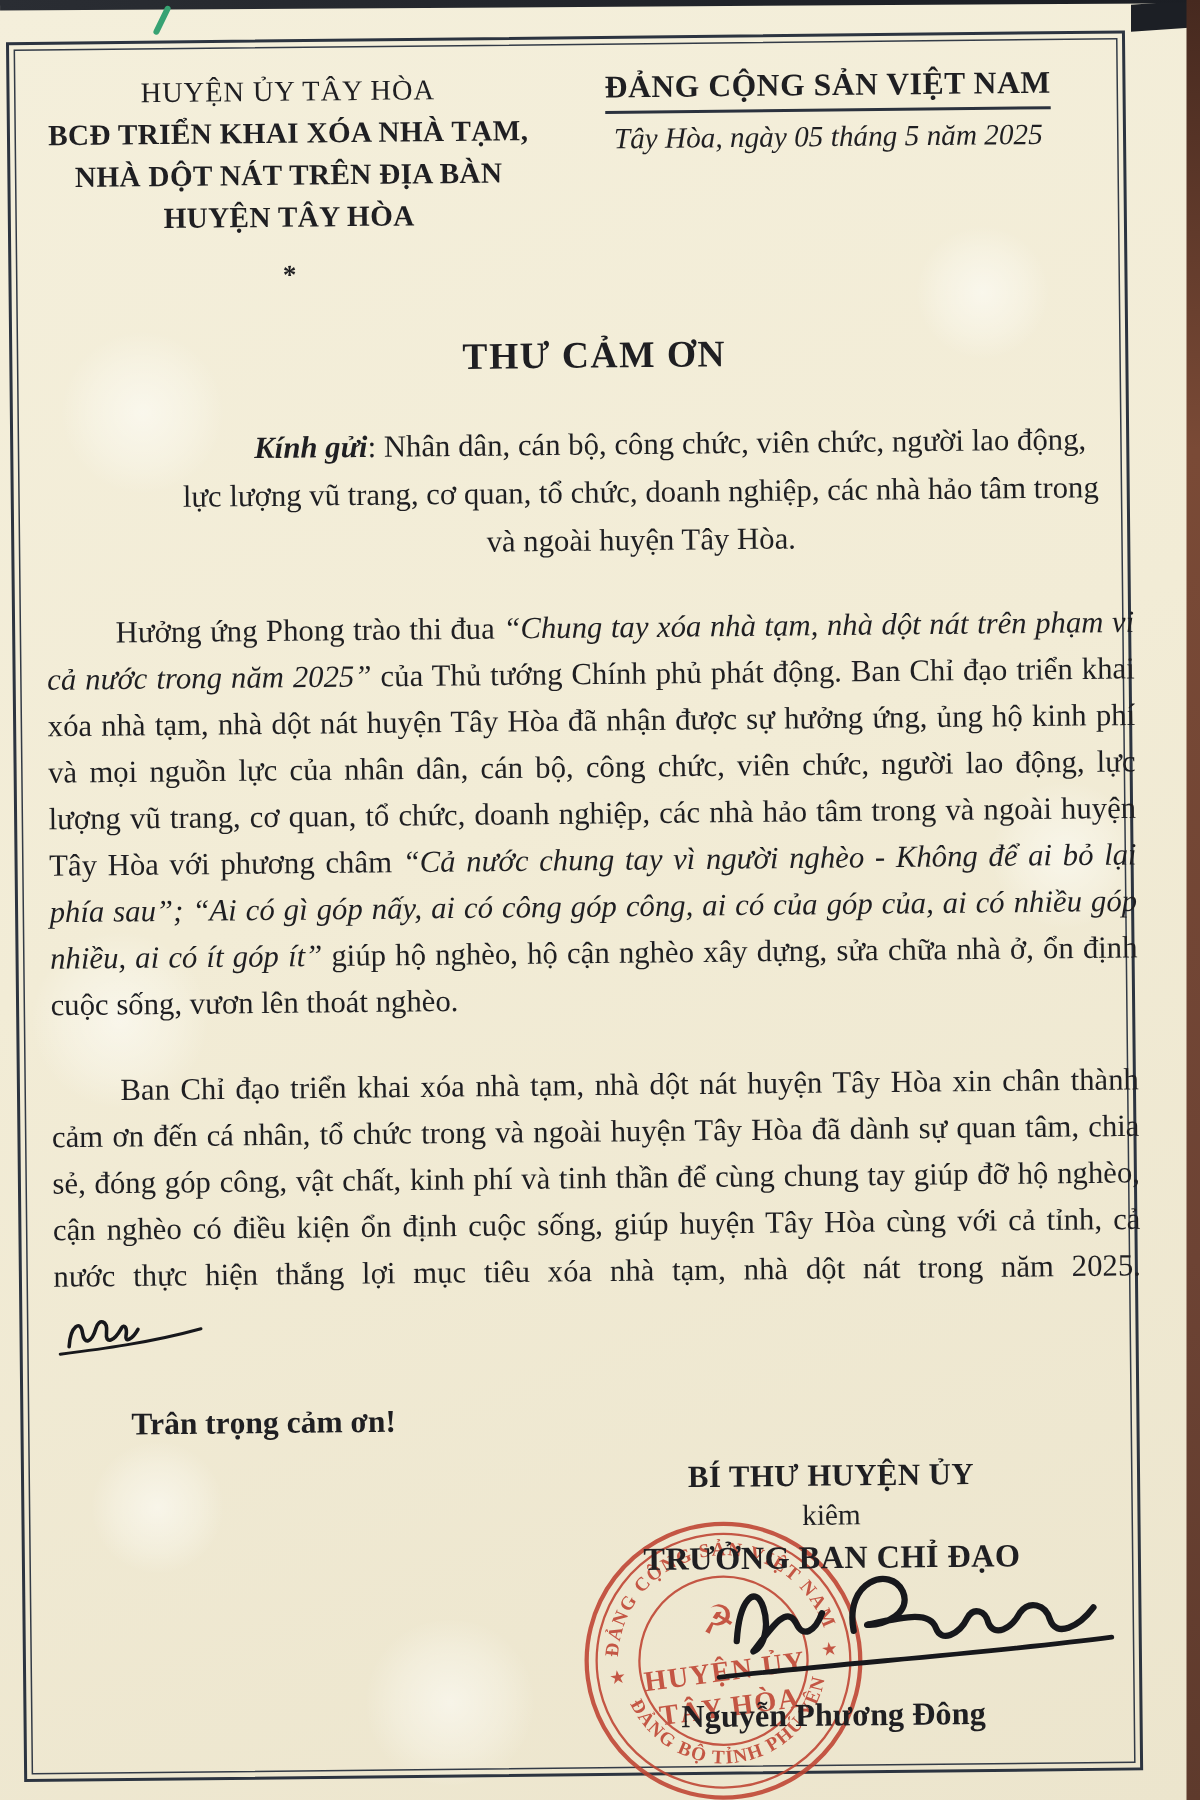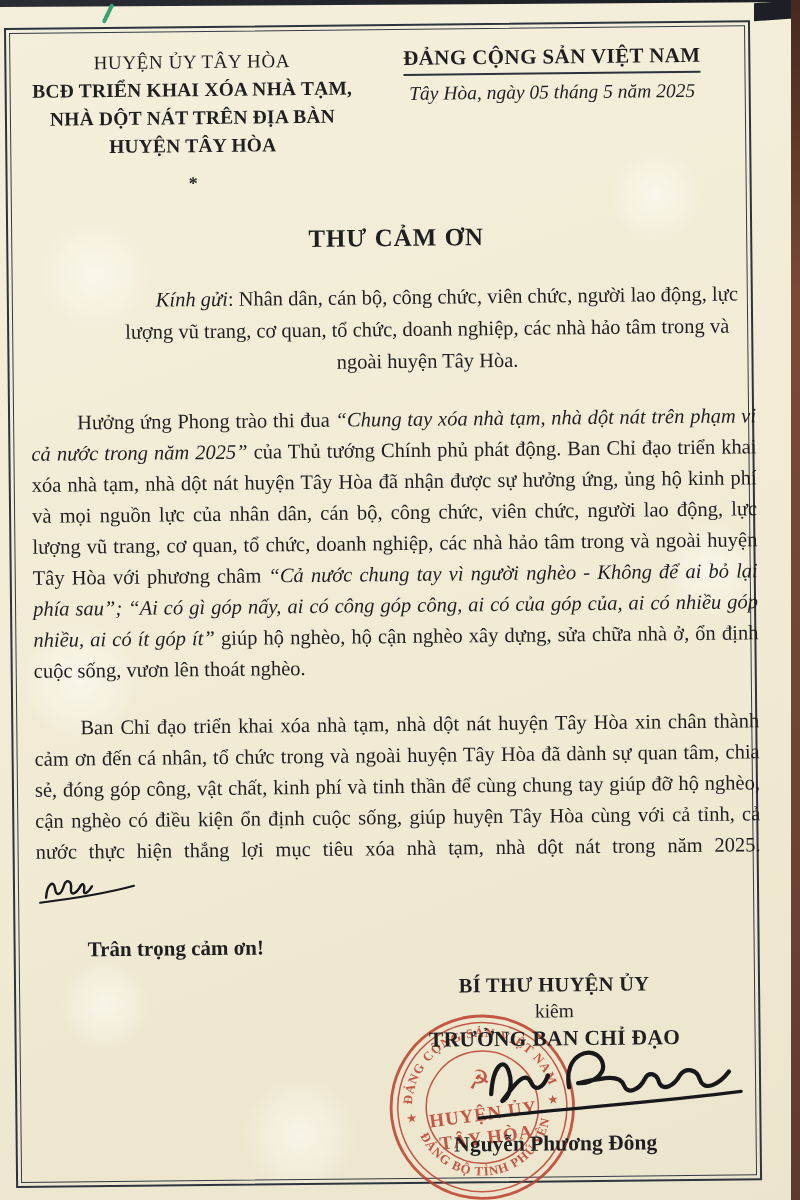--- a/index.html
+++ b/index.html
@@ -39,21 +39,21 @@
   .hdr-left .lb{font-weight:bold;font-size:19.5px;letter-spacing:.2px;}
   .hdr-left .star{font-weight:bold;font-size:18px;margin-top:10px;}
   .hdr-right{flex:1;text-align:center;}
   .party{display:inline-block;font-weight:bold;font-size:21px;letter-spacing:.4px;
     border-bottom:2.5px solid #2b323e;padding-bottom:3px;}
   .dateline{font-style:italic;font-size:19.5px;margin-top:7px;}
 
   .doc-title{text-align:center;font-weight:bold;font-size:25px;letter-spacing:1px;margin-top:30px;}
 
   .salutation{margin:30px 58px 0 118px;text-align:center;font-size:20.5px;line-height:1.56;}
-  .salutation .kg{font-weight:normal;font-style:italic;margin-left:40px;}
+  .salutation .kg{font-weight:bold;font-style:italic;margin-left:40px;}
 
   .para{margin:26px 42px 0 33px;text-align:justify;text-indent:46px;
     font-size:20.5px;line-height:31px;}
   .it{font-style:italic;}
 
   .scribble{display:inline-block;vertical-align:middle;transform:translateY(4px);margin-left:2px;}
 
   .closing{margin:34px 0 0 84px;font-weight:bold;font-size:21px;}
 
   .sign-area{position:relative;height:300px;margin-top:16px;}

